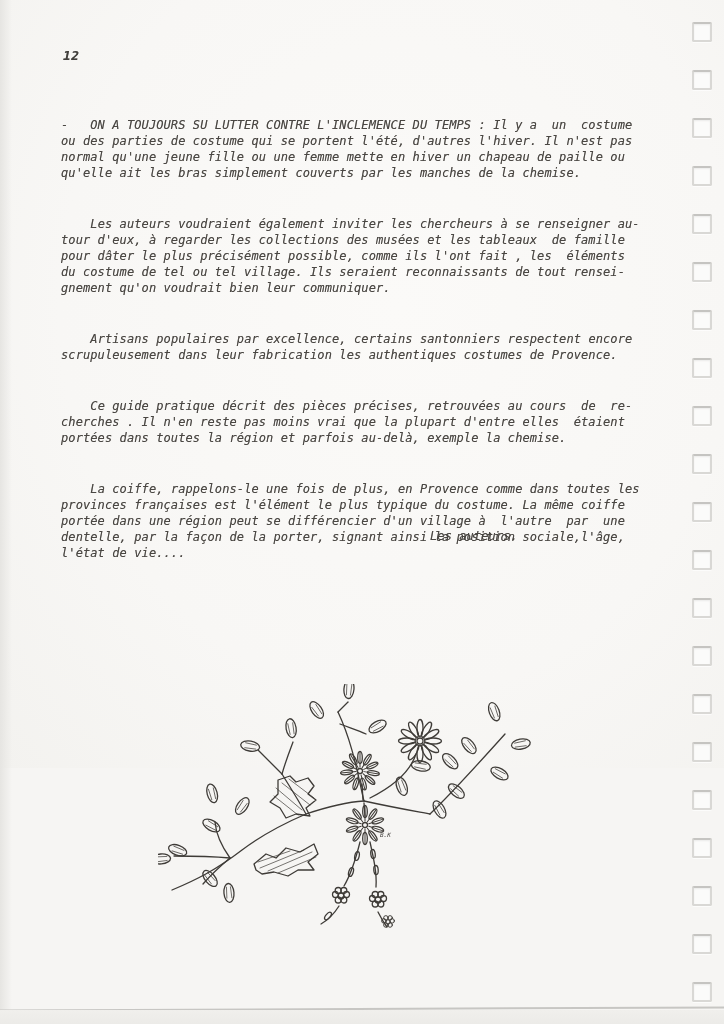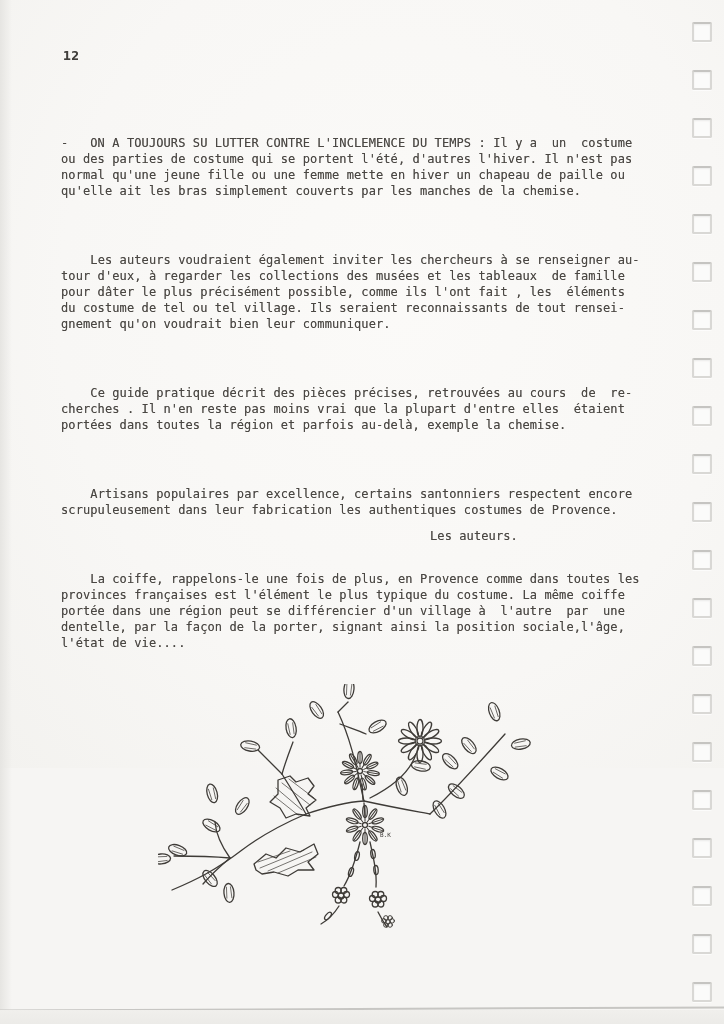--- a/index.html
+++ b/index.html
@@ -10,20 +10,21 @@
     overflow: hidden;
     background: #f6f5f3;
     font-family: "DejaVu Sans Mono", monospace;
   }
   .page-surface {
     position: absolute;
     left: 0; top: 0;
     width: 724px; height: 768px;
     background:
       radial-gradient(ellipse at 55% 40%, #fbfaf8 0%, #f8f7f5 60%, #f3f2ef 100%);
+    font-style: italic;
   }
   .left-edge-shadow {
     position: absolute;
     left: 0; top: 0;
     width: 12px; height: 1024px;
     background: linear-gradient(90deg, #e6e5e2, rgba(230,229,226,0));
   }
   .bottom-page-edge {
     position: absolute;
     left: -4px; top: 1008px;
@@ -50,21 +51,21 @@
     position: absolute;
     left: 61px; top: 85px;
     width: 606px;
     font-size: 12px;
     line-height: 16px;
     color: #4a4743;
     white-space: pre-wrap;
     letter-spacing: 0.1px;
     text-shadow: 0 0 0.5px rgba(74,71,67,0.55);
   }
-  .body-text p { margin: 18px 0 3px 0; }
+  .body-text p { margin: 0 0 3px 0; }
   .body-text p.tight { margin-bottom: 0; }
   .signature {
     position: absolute;
     left: 430px; top: 529px;
     font-size: 12px;
     color: #4a4743;
     letter-spacing: 0.1px;
     text-shadow: 0 0 0.5px rgba(74,71,67,0.55);
     white-space: pre;
   }
@@ -97,25 +98,25 @@
   <div class="body-text">
     <p>-   ON A TOUJOURS SU LUTTER CONTRE L'INCLEMENCE DU TEMPS : Il y a  un  costume
 ou des parties de costume qui se portent l'été, d'autres l'hiver. Il n'est pas
 normal qu'une jeune fille ou une femme mette en hiver un chapeau de paille ou
 qu'elle ait les bras simplement couverts par les manches de la chemise.</p>
     <p>    Les auteurs voudraient également inviter les chercheurs à se renseigner au-
 tour d'eux, à regarder les collections des musées et les tableaux  de famille
 pour dâter le plus précisément possible, comme ils l'ont fait , les  éléments
 du costume de tel ou tel village. Ils seraient reconnaissants de tout rensei-
 gnement qu'on voudrait bien leur communiquer.</p>
+    <p>    Artisans populaires par excellence, certains santonniers respectent encore
+scrupuleusement dans leur fabrication les authentiques costumes de Provence.</p>
     <p>    Ce guide pratique décrit des pièces précises, retrouvées au cours  de  re-
 cherches . Il n'en reste pas moins vrai que la plupart d'entre elles  étaient
 portées dans toutes la région et parfois au-delà, exemple la chemise.</p>
-    <p>    Artisans populaires par excellence, certains santonniers respectent encore
-scrupuleusement dans leur fabrication les authentiques costumes de Provence.</p>
     <p class="tight">    La coiffe, rappelons-le une fois de plus, en Provence comme dans toutes les
 provinces françaises est l'élément le plus typique du costume. La même coiffe
 portée dans une région peut se différencier d'un village à  l'autre  par  une
 dentelle, par la façon de la porter, signant ainsi la position sociale,l'âge,
 l'état de vie....</p>
   </div>
 
   <div class="signature">Les auteurs.</div>
 
   <svg class="illustration" width="396" height="248" viewBox="0 0 396 248" fill="none" stroke="#3e3b37" stroke-width="1.3" stroke-linecap="round" stroke-linejoin="round">

